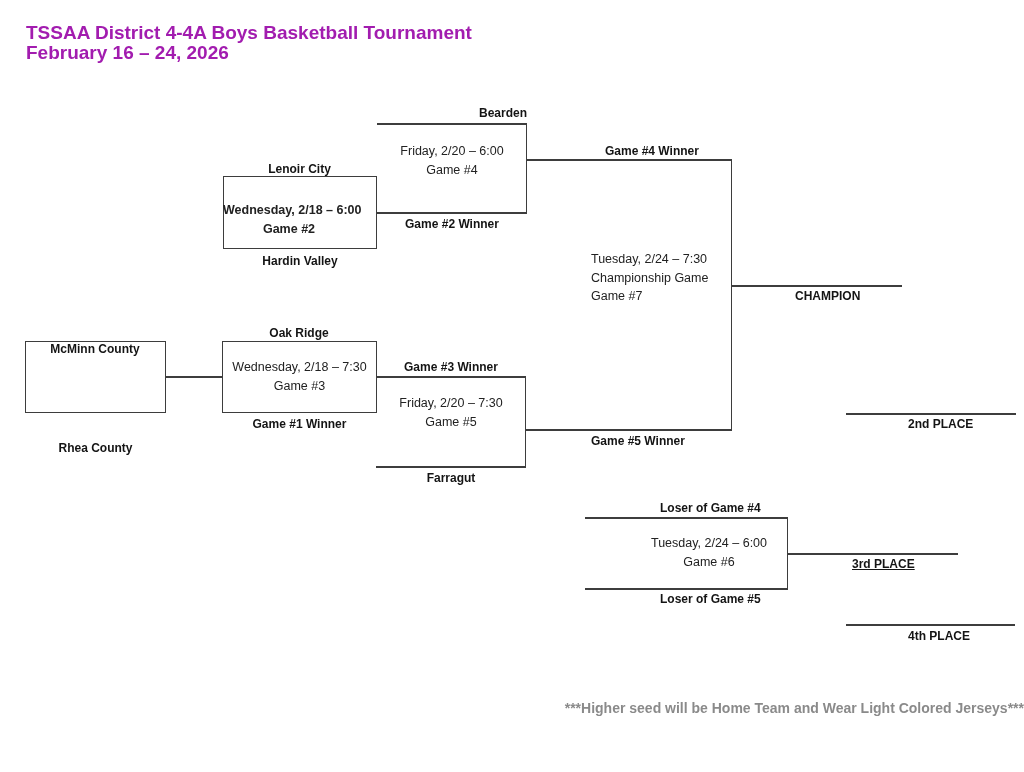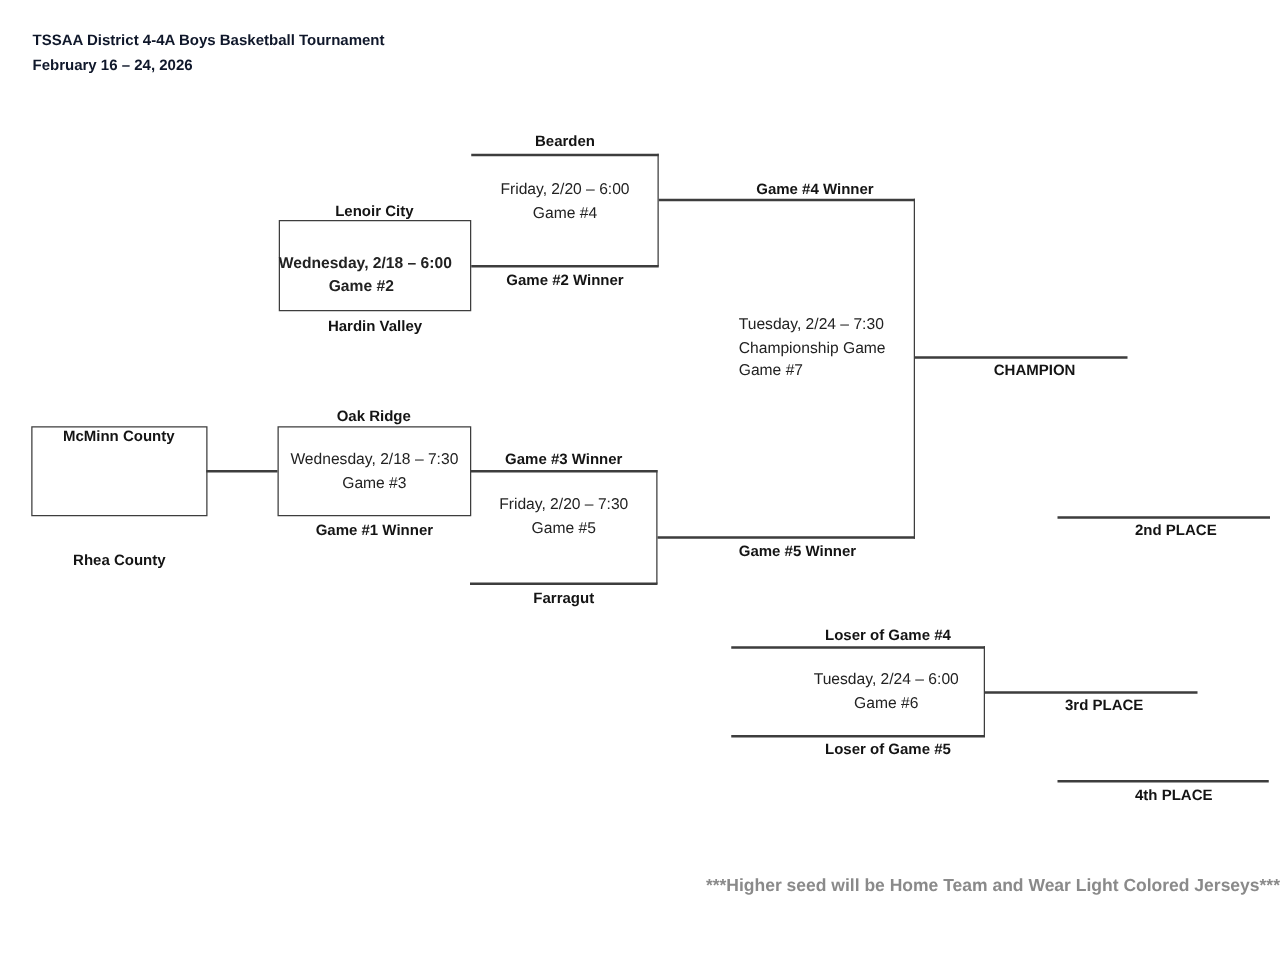--- a/index.html
+++ b/index.html
@@ -6,21 +6,21 @@
   .page{
     position:relative;width:1024px;height:772px;background:#ffffff;overflow:hidden;
     font-family:"Liberation Sans", sans-serif;color:#1f1f1f;
   }
   .hline{position:absolute;height:1.5px;background:#3d3d3d;}
   .vline{position:absolute;width:1.5px;background:#3d3d3d;}
   .gbox{position:absolute;border:1.5px solid #3d3d3d;box-sizing:border-box;background:transparent;}
   .team{position:absolute;font-size:12px;font-weight:bold;line-height:16px;color:#141414;white-space:nowrap;}
   .ctr{text-align:center;}
   .detail{position:absolute;font-size:12.5px;line-height:19px;color:#222222;white-space:nowrap;}
-  .title-line{position:absolute;font-size:12px;font-weight:bold;line-height:19px;color:#0f172a;white-space:nowrap;}
+  .title-line{position:absolute;font-size:19px;font-weight:bold;line-height:19px;color:#a21caf;white-space:nowrap;}
   .footnote{position:absolute;left:0;width:1024px;text-align:center;font-size:14px;font-weight:bold;color:#8a8a8a;white-space:nowrap;}
 </style>
 </head>
 <body>
 
 <div class="page">
 
   <div class="title-line" style="left:26px;top:23px;">TSSAA District 4-4A Boys Basketball Tournament</div>
   <div class="title-line" style="left:26px;top:43px;">February 16 – 24, 2026</div>
 
@@ -38,21 +38,21 @@
   <div class="team ctr" style="left:222px;top:416px;width:155px;">Game #1 Winner</div>
 
   <div class="team ctr" style="left:223px;top:161px;width:153px;">Lenoir City</div>
   <div class="gbox" style="left:223px;top:176px;width:154px;height:73px;"></div>
   <div class="detail ctr" style="left:223px;top:201px;width:132px;font-weight:bold;">
     <div>Wednesday, 2/18 – 6:00</div>
     <div>Game #2</div>
   </div>
   <div class="team ctr" style="left:223px;top:253px;width:154px;">Hardin Valley</div>
 
-  <div class="team ctr" style="left:377px;top:105px;width:150px;">Bearden</div>
+  <div class="team ctr" style="left:377px;top:105px;width:150px;text-align:right;">Bearden</div>
   <div class="hline" style="left:377px;top:123px;width:150px;"></div>
   <div class="detail ctr" style="left:377px;top:142px;width:150px;">
     <div>Friday, 2/20 – 6:00</div>
     <div>Game #4</div>
   </div>
   <div class="hline" style="left:377px;top:212px;width:150px;"></div>
   <div class="team ctr" style="left:377px;top:216px;width:150px;">Game #2 Winner</div>
   <div class="vline" style="left:525.5px;top:123px;height:90px;"></div>
   <div class="hline" style="left:527px;top:159px;width:205px;"></div>
   <div class="team" style="left:591px;top:143px;margin-left:14px;">Game #4 Winner</div>
@@ -85,20 +85,20 @@
   <div class="hline" style="left:585px;top:517px;width:203px;"></div>
   <div class="detail ctr" style="left:629px;top:534px;width:160px;">
     <div>Tuesday, 2/24 – 6:00</div>
     <div>Game #6</div>
   </div>
   <div class="hline" style="left:585px;top:588px;width:203px;"></div>
   <div class="team" style="left:660px;top:591px;">Loser of Game #5</div>
   <div class="vline" style="left:786.5px;top:517px;height:72px;"></div>
 
   <div class="hline" style="left:788px;top:553px;width:170px;"></div>
-  <div class="team" style="left:852px;top:556px;">3rd PLACE</div>
+  <div class="team" style="left:852px;top:556px;text-decoration:underline;">3rd PLACE</div>
 
   <div class="hline" style="left:846px;top:624px;width:169px;"></div>
   <div class="team" style="left:908px;top:628px;">4th PLACE</div>
 
   <div class="footnote" style="top:700px;text-align:right;">***Higher seed will be Home Team and Wear Light Colored Jerseys***</div>
 
 </div>
 
 </body></html>

